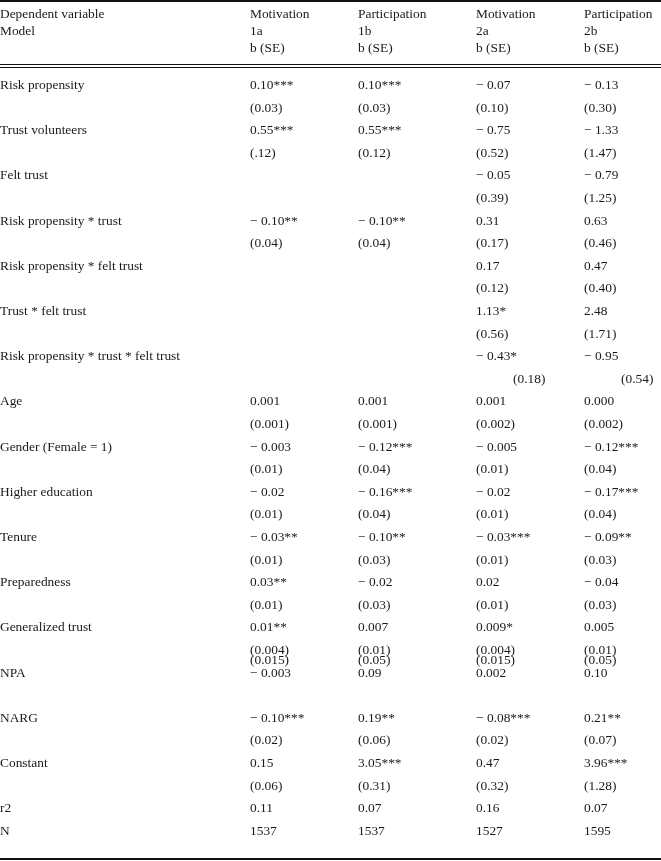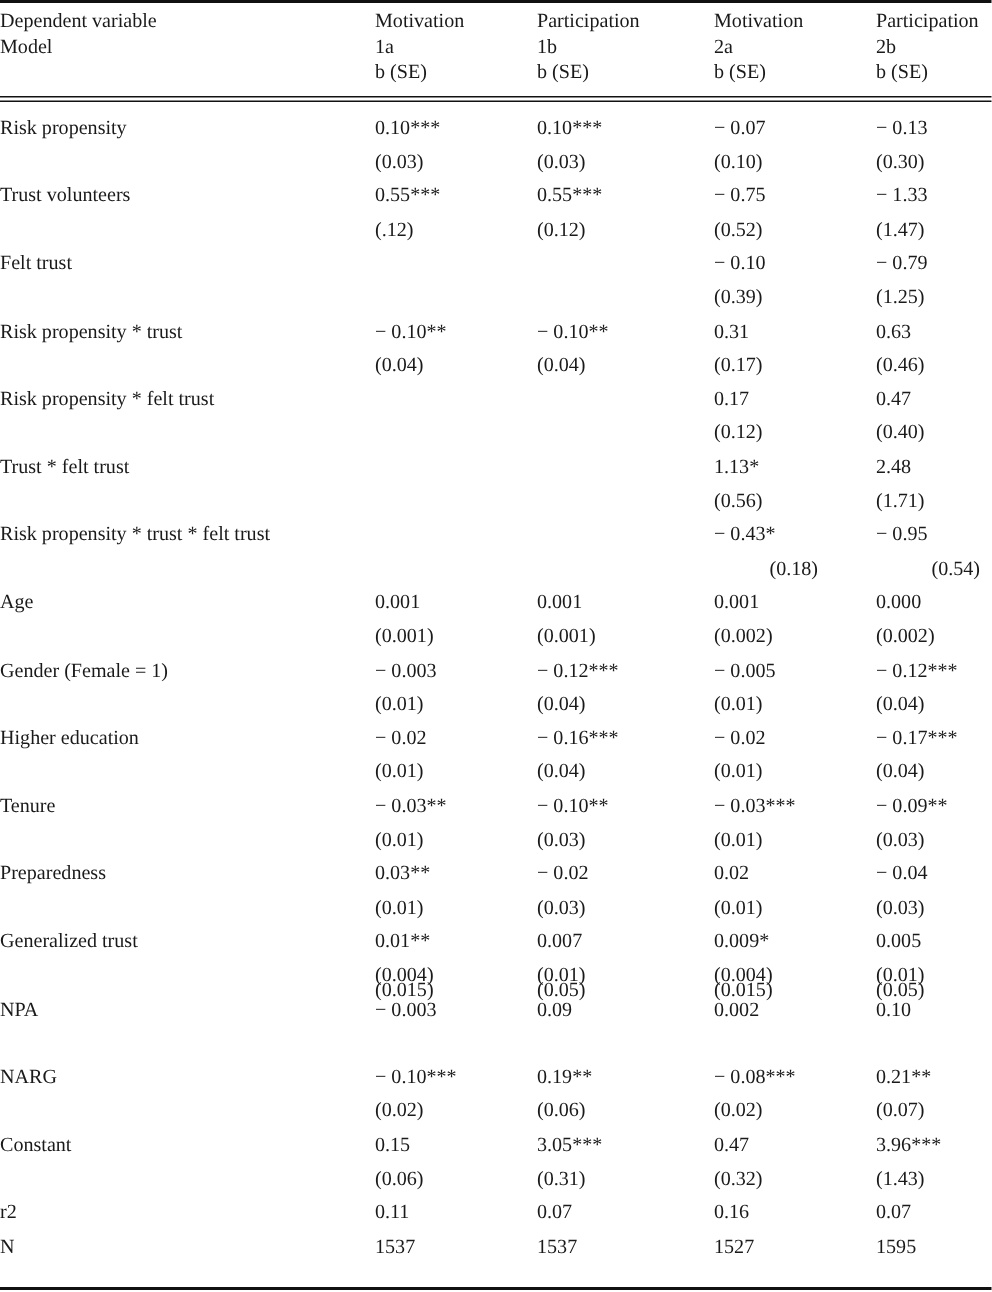--- a/index.html
+++ b/index.html
@@ -82,21 +82,21 @@
       <span class="cell c0"></span>
       <span class="cell c1">(.12)</span>
       <span class="cell c2">(0.12)</span>
       <span class="cell c3">(0.52)</span>
       <span class="cell c4">(1.47)</span>
     </div>
     <div class="line" style="top: 90.4px;">
       <span class="cell c0">Felt trust</span>
       <span class="cell c1"></span>
       <span class="cell c2"></span>
-      <span class="cell c3"> − 0.10</span>
+      <span class="cell c3"> − 0.05</span>
       <span class="cell c4"> − 0.79</span>
     </div>
     <div class="line" style="top: 113px;">
       <span class="cell c0"></span>
       <span class="cell c1"></span>
       <span class="cell c2"></span>
       <span class="cell c3">(0.39)</span>
       <span class="cell c4">(1.25)</span>
     </div>
     <div class="line" style="top: 135.6px;">
@@ -272,21 +272,21 @@
       <span class="cell c1">0.15</span>
       <span class="cell c2">3.05***</span>
       <span class="cell c3">0.47</span>
       <span class="cell c4">3.96***</span>
     </div>
     <div class="line" style="top: 700.6px;">
       <span class="cell c0"></span>
       <span class="cell c1">(0.06)</span>
       <span class="cell c2">(0.31)</span>
       <span class="cell c3">(0.32)</span>
-      <span class="cell c4">(1.43)</span>
+      <span class="cell c4">(1.28)</span>
     </div>
     <div class="line" style="top: 723.2px;">
       <span class="cell c0">r2</span>
       <span class="cell c1">0.11</span>
       <span class="cell c2">0.07</span>
       <span class="cell c3">0.16</span>
       <span class="cell c4">0.07</span>
     </div>
     <div class="line" style="top: 745.8px;">
       <span class="cell c0">N</span>

